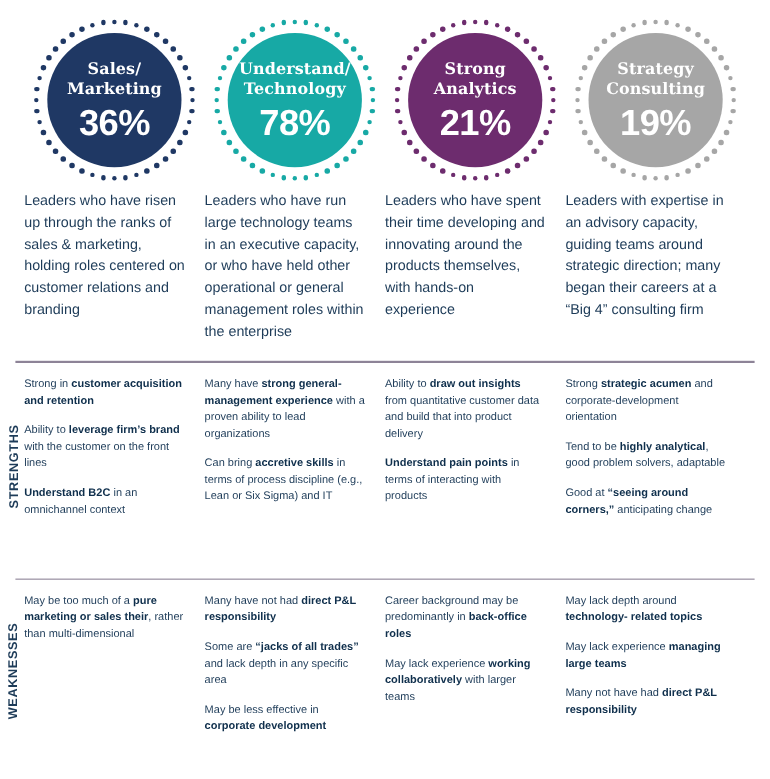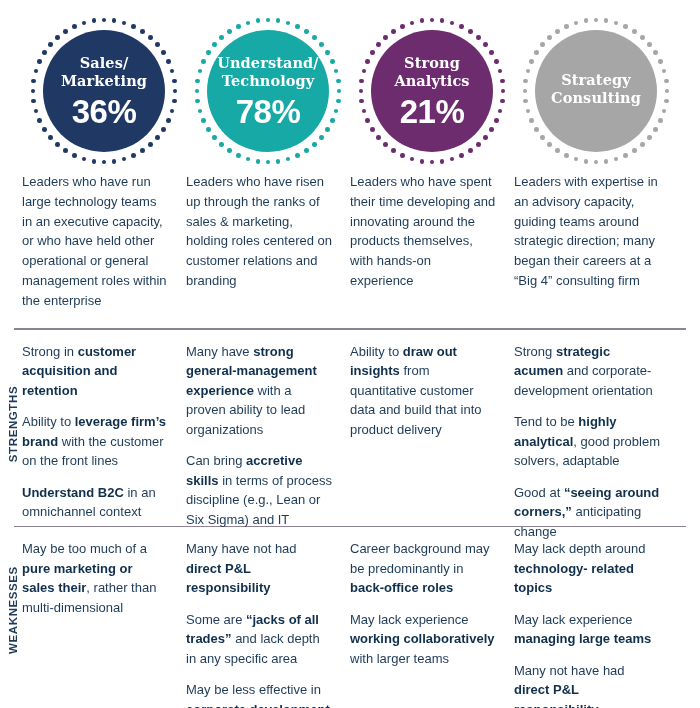--- a/index.html
+++ b/index.html
@@ -127,21 +127,21 @@
     font-weight: bold;
     letter-spacing: .6px;
     color: #1d3b58;
   }
   .section-cell {
     width: 164px;
     padding-right: 18px;
     box-sizing: border-box;
   }
   .bullet {
-    font-size: 13px;
+    font-size: 10px;
     line-height: 1.5;
     color: #1d3b58;
     margin-bottom: 12px;
   }
   .bullet:last-child { margin-bottom: 0; }
   .bullet b { font-weight: bold; color: #0f2f4c; }
 </style>
 </head>
 <body>
 
@@ -365,28 +365,29 @@
             <div class="ring-dot" style="left: 36.6145px; top: 15.271px; background: rgb(166, 166, 166);"></div>
             <div class="ring-dot" style="left: 45.5055px; top: 10.4161px; background: rgb(166, 166, 166);"></div>
             <div class="ring-dot" style="left: 54.997px; top: 6.876px; background: rgb(166, 166, 166);"></div>
             <div class="ring-dot" style="left: 64.8956px; top: 4.72268px; background: rgb(166, 166, 166);"></div>
           </div>
         <div class="disc" style="background: rgb(166, 166, 166);">
           <div class="cat">
             <span>Strategy</span><br>
             <span>Consulting</span>
           </div>
+          <div class="pct">19%</div>
         </div>
       </div>
     </div>
   </div>
 
   <div class="desc-row">
+    <div class="desc-cell">Leaders who have risen up through the ranks of sales &amp; marketing, holding roles centered on customer relations and branding</div>
     <div class="desc-cell">Leaders who have run large technology teams in an executive capacity, or who have held other operational or general management roles within the enterprise</div>
-    <div class="desc-cell">Leaders who have risen up through the ranks of sales &amp; marketing, holding roles centered on customer relations and branding</div>
     <div class="desc-cell">Leaders who have spent their time developing and innovating around the products themselves, with hands-on experience</div>
     <div class="desc-cell">Leaders with expertise in an advisory capacity, guiding teams around strategic direction; many began their careers at a “Big 4” consulting firm</div>
   </div>
 
   <div class="divider top"></div>
 
   <div class="section" style="height:196px">
     <div class="axis-label" style="top:0;height:188px">
       <span>STRENGTHS</span>
     </div>
@@ -394,20 +395,21 @@
         <div class="bullet">Strong in <b>customer acquisition and retention</b></div>
         <div class="bullet">Ability to <b>leverage firm’s brand</b> with the customer on the front lines</div>
         <div class="bullet"><b>Understand B2C</b> in an omnichannel context</div>
       </div>
     <div class="section-cell">
         <div class="bullet">Many have <b>strong general-management experience</b> with a proven ability to lead organizations</div>
         <div class="bullet">Can bring <b>accretive skills</b> in terms of process discipline (e.g., Lean or Six Sigma) and IT</div>
       </div>
     <div class="section-cell">
         <div class="bullet">Ability to <b>draw out insights</b> from quantitative customer data and build that into product delivery</div>
+        <div class="bullet"><b>Understand pain points</b> in terms of interacting with products</div>
       </div>
     <div class="section-cell">
         <div class="bullet">Strong <b>strategic acumen</b> and corporate-development orientation</div>
         <div class="bullet">Tend to be <b>highly analytical</b>, good problem solvers, adaptable</div>
         <div class="bullet">Good at <b>“seeing around corners,”</b> anticipating change</div>
       </div>
   </div>
 
   <div class="divider"></div>
 

